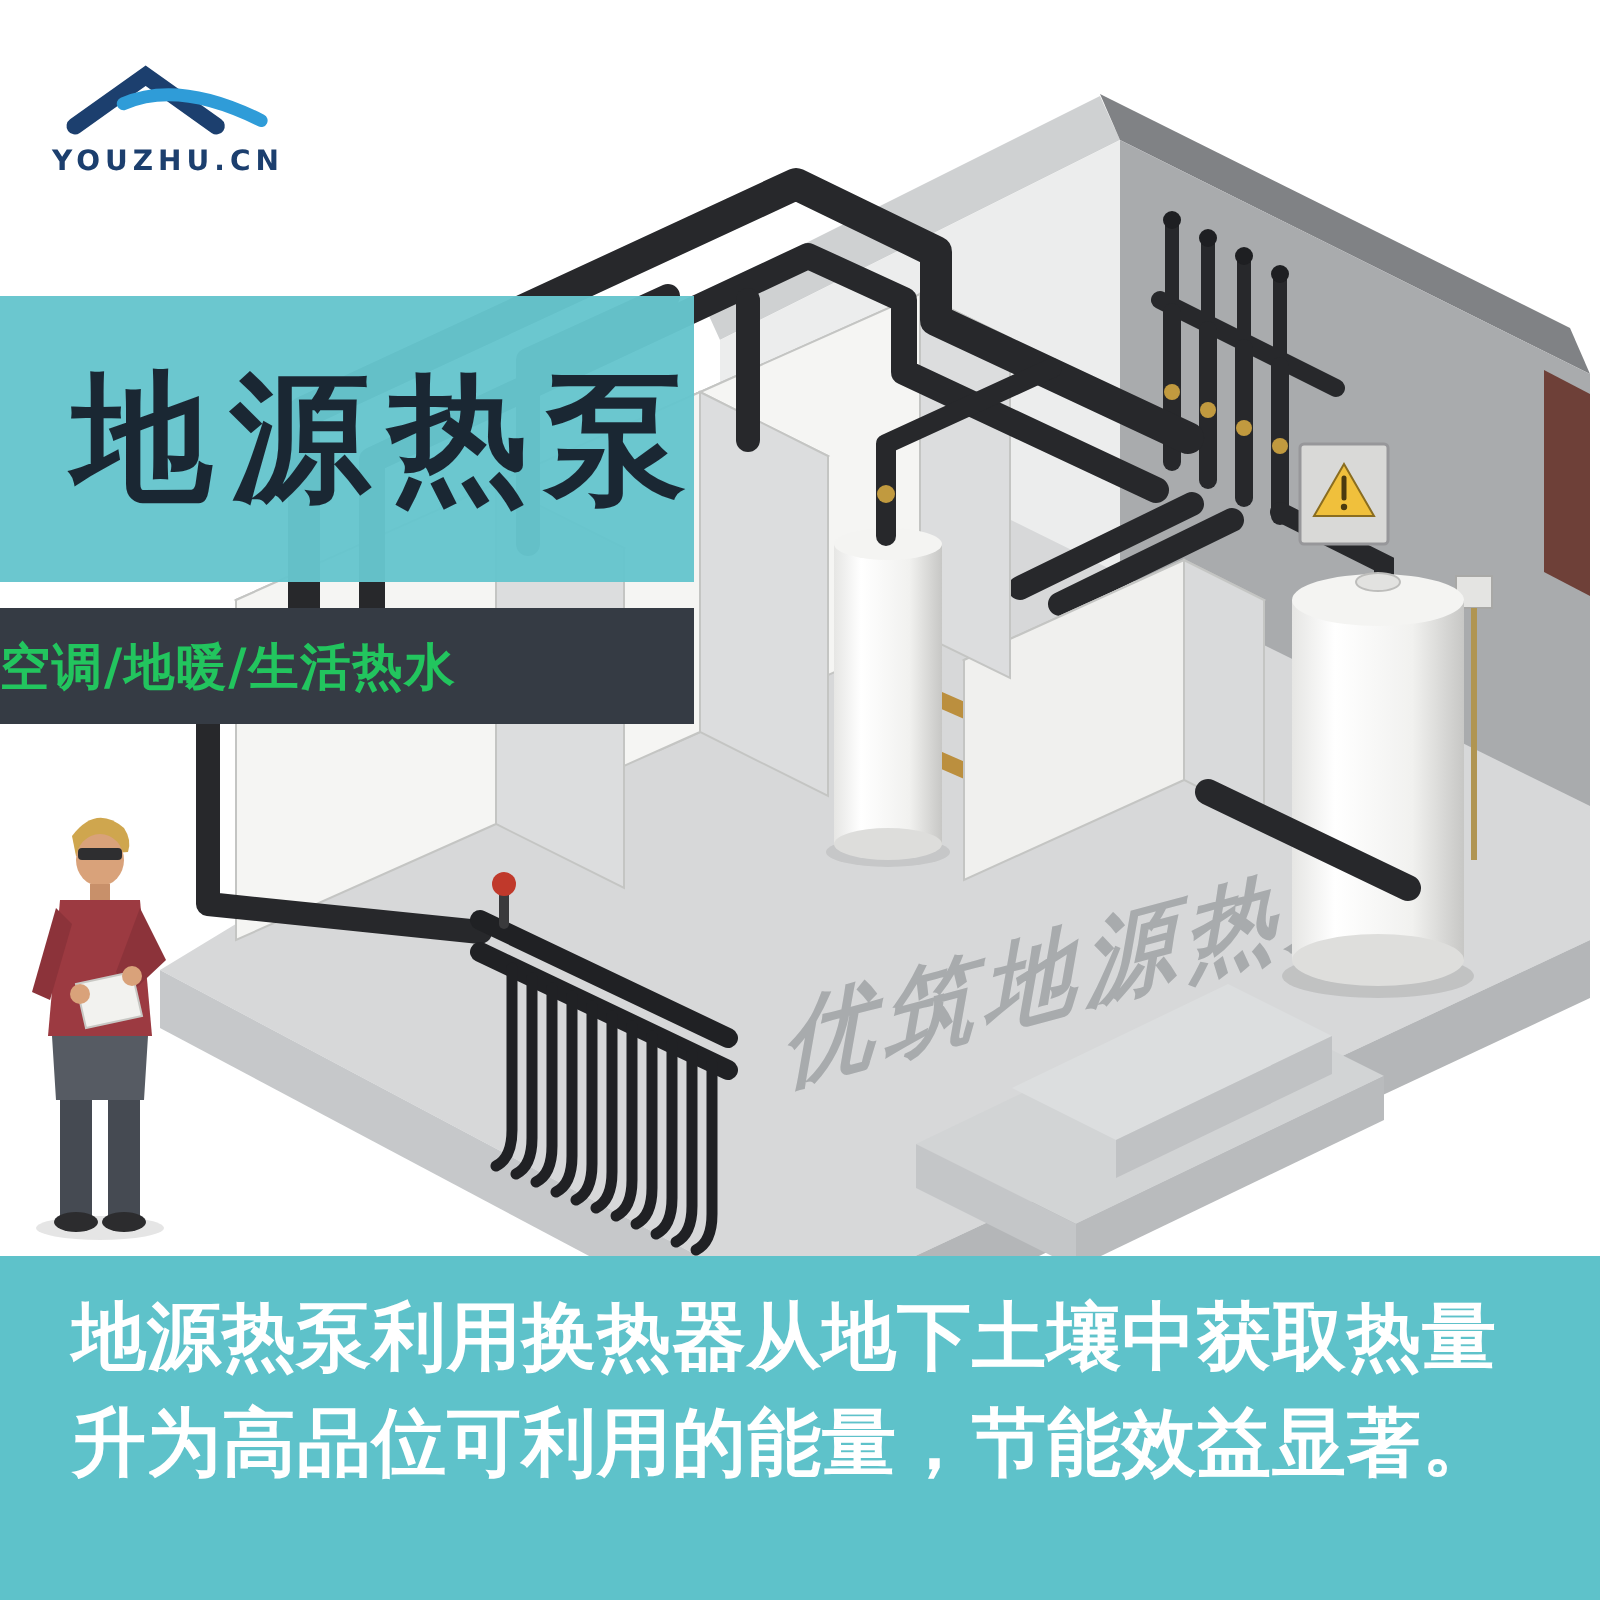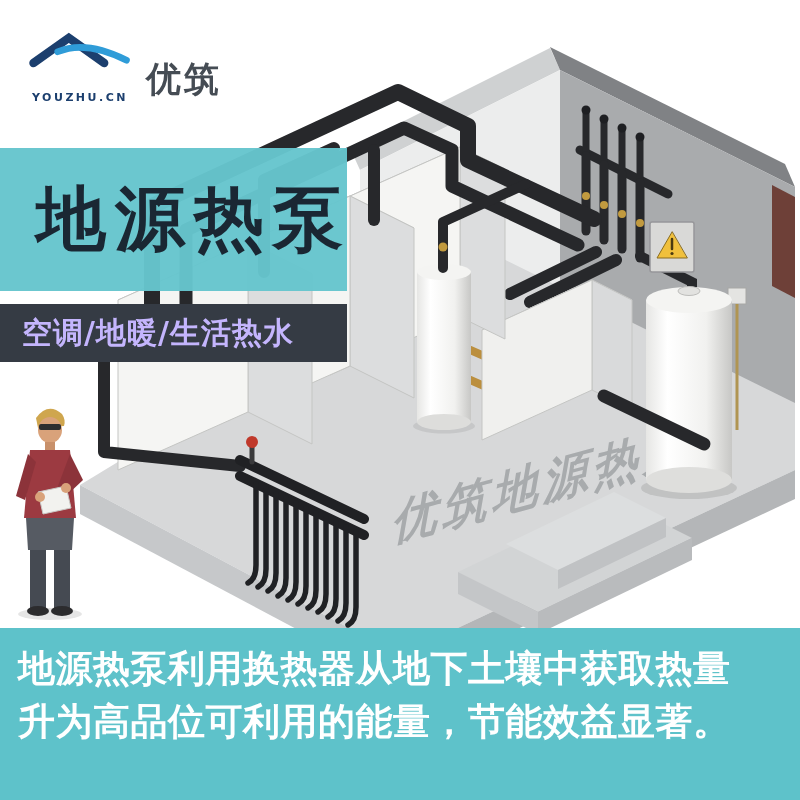--- a/index.html
+++ b/index.html
@@ -5,41 +5,41 @@
   html,body { margin:0; padding:0; background:#ffffff; }
   .poster {
     position:relative; width:800px; height:800px; background:#ffffff;
     overflow:hidden; font-family:"DejaVu Sans","Liberation Sans",sans-serif;
   }
   .scene { position:absolute; left:0; top:0; width:800px; height:800px; }
 
   
   .logo { position:absolute; left:26px; top:30px; display:flex; align-items:flex-end; gap:12px; }
   .logo-left { display:flex; flex-direction:column; align-items:center; }
-  .logo-url { font-size:11px; font-weight:bold; color:#1c3f6e; letter-spacing:2.5px; margin-top:21px; }
+  .logo-url { font-size:14px; font-weight:bold; color:#1c3f6e; letter-spacing:2.5px; margin-top:3px; }
   .logo-brand { font-size:35px; font-weight:bold; color:#454c54; letter-spacing:3px; padding-bottom:1px; }
 
   
   .title-banner {
     position:absolute; left:0; top:148px; width:347px; height:143px;
     background:rgba(102,197,205,0.97); display:flex; align-items:center;
   }
   .title-text { font-size:70px; font-weight:bold; color:#1a2733; letter-spacing:9px; padding-left:36px; white-space:nowrap; }
 
   
   .subtitle-banner {
     position:absolute; left:0; top:304px; width:347px; height:58px;
     background:#353b44; display:flex; align-items:center;
   }
-  .subtitle-text { font-size:30px; font-weight:bold; color:#c4b5fd; letter-spacing:1px; padding-left:22px; white-space:nowrap; }
+  .subtitle-text { font-size:25px; font-weight:bold; color:#22c55e; letter-spacing:1px; white-space:nowrap; }
 
   
   .footer {
     position:absolute; left:0; top:628px; width:800px; height:172px;
-    background:#5ec2ca; box-sizing:border-box; padding:15px 18px;
+    background:#5ec2ca; box-sizing:border-box; padding:15px 36px;
   }
   .footer-line { font-size:37px; font-weight:600; color:#ffffff; line-height:1.43; letter-spacing:0.5px; white-space:nowrap; }
 </style>
 </head>
 <body>
 
 <div class="poster">
 
   <svg class="scene" viewBox="0 0 800 800">
     <defs>
@@ -200,21 +200,20 @@
   </svg>
 
   <div class="logo">
     <div class="logo-left">
       <svg width="108" height="40" viewBox="0 0 116 40">
         <path d="M8 34 L46 7 L84 34" stroke="#1c3f6e" stroke-width="9" fill="none" stroke-linecap="round"></path>
         <path d="M34 22 Q64 9 108 31" stroke="#2f9cd8" stroke-width="7" fill="none" stroke-linecap="round"></path>
       </svg>
       <div class="logo-url">YOUZHU.CN</div>
     </div>
-    <div class="logo-brand">优筑</div>
   </div>
 
   <div class="title-banner">
     <span class="title-text">地源热泵</span>
   </div>
 
   <div class="subtitle-banner">
     <span class="subtitle-text">空调/地暖/生活热水</span>
   </div>
 

